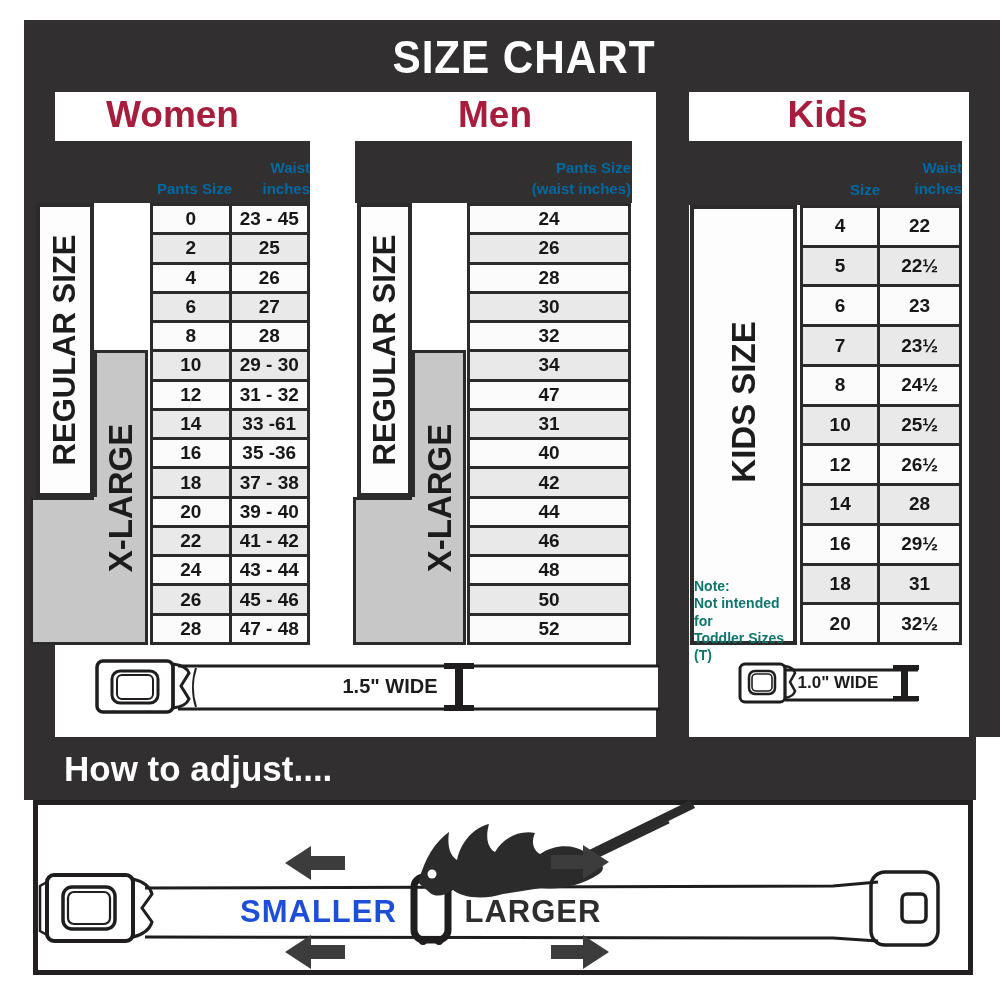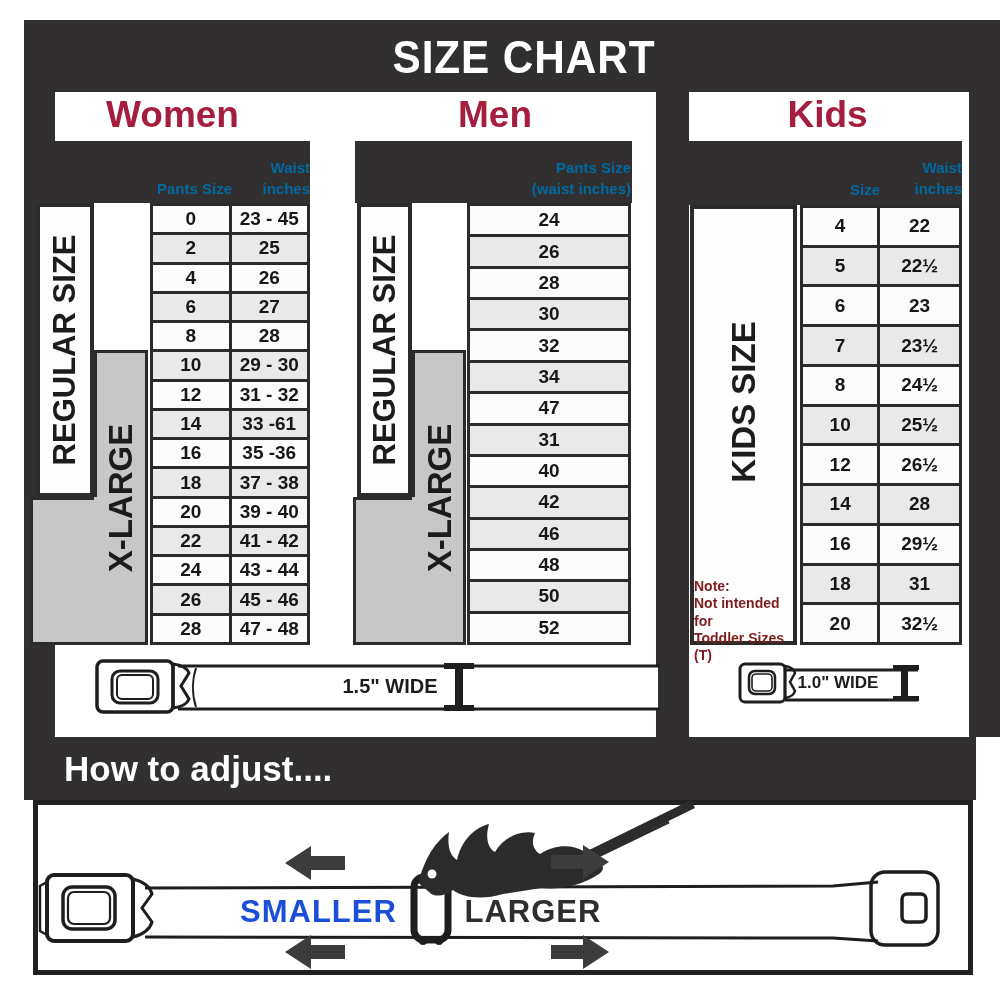--- a/index.html
+++ b/index.html
@@ -59,21 +59,21 @@
   .cov-m{left:412px;top:497px;width:4px;height:145px;}
   .box-kids{left:690px;top:205px;width:107px;height:440px;}
 
   .vcenter{position:absolute;width:0;height:0;display:flex;align-items:center;justify-content:center;}
   .vtext{transform:rotate(-90deg);white-space:nowrap;font-weight:bold;color:#1c1c1c;}
   .vreg{font-size:31px;}
   .vxl{font-size:33px;}
   .vkids{font-size:33px;}
 
   .kids-note{left:694px;top:578px;width:106px;font-size:14px;font-weight:bold;
-             line-height:1.24;color:#7f1d1d;}
+             line-height:1.24;color:#0f766e;}
 
   .belt-label{font-weight:bold;text-align:center;color:#1c1c1c;}
   .lbl-adult{left:340px;top:675px;width:100px;font-size:20px;}
   .lbl-kid{left:792px;top:673px;width:92px;font-size:17px;}
 
   
   .banner-how{left:24px;top:737px;width:952px;height:63px;display:flex;align-items:center;
               color:#fff;font-size:35px;font-weight:bold;padding-left:40px;box-sizing:border-box;}
   .adjust-box{left:33px;top:800px;width:940px;height:175px;background:#fff;
               border:5px solid #232021;box-sizing:border-box;}
@@ -188,20 +188,21 @@
       <div class="cell">24</div>
       <div class="cell alt">26</div>
       <div class="cell">28</div>
       <div class="cell alt">30</div>
       <div class="cell">32</div>
       <div class="cell alt">34</div>
       <div class="cell">47</div>
       <div class="cell alt">31</div>
       <div class="cell">40</div>
       <div class="cell alt">42</div>
+      <div class="cell">44</div>
       <div class="cell alt">46</div>
       <div class="cell">48</div>
       <div class="cell alt">50</div>
       <div class="cell">52</div>
     </div>
   <div id="grid-kids" class="sizegrid">
       <div class="cell">4</div>
       <div class="cell">22</div>
       <div class="cell alt">5</div>
       <div class="cell alt">22½</div>

